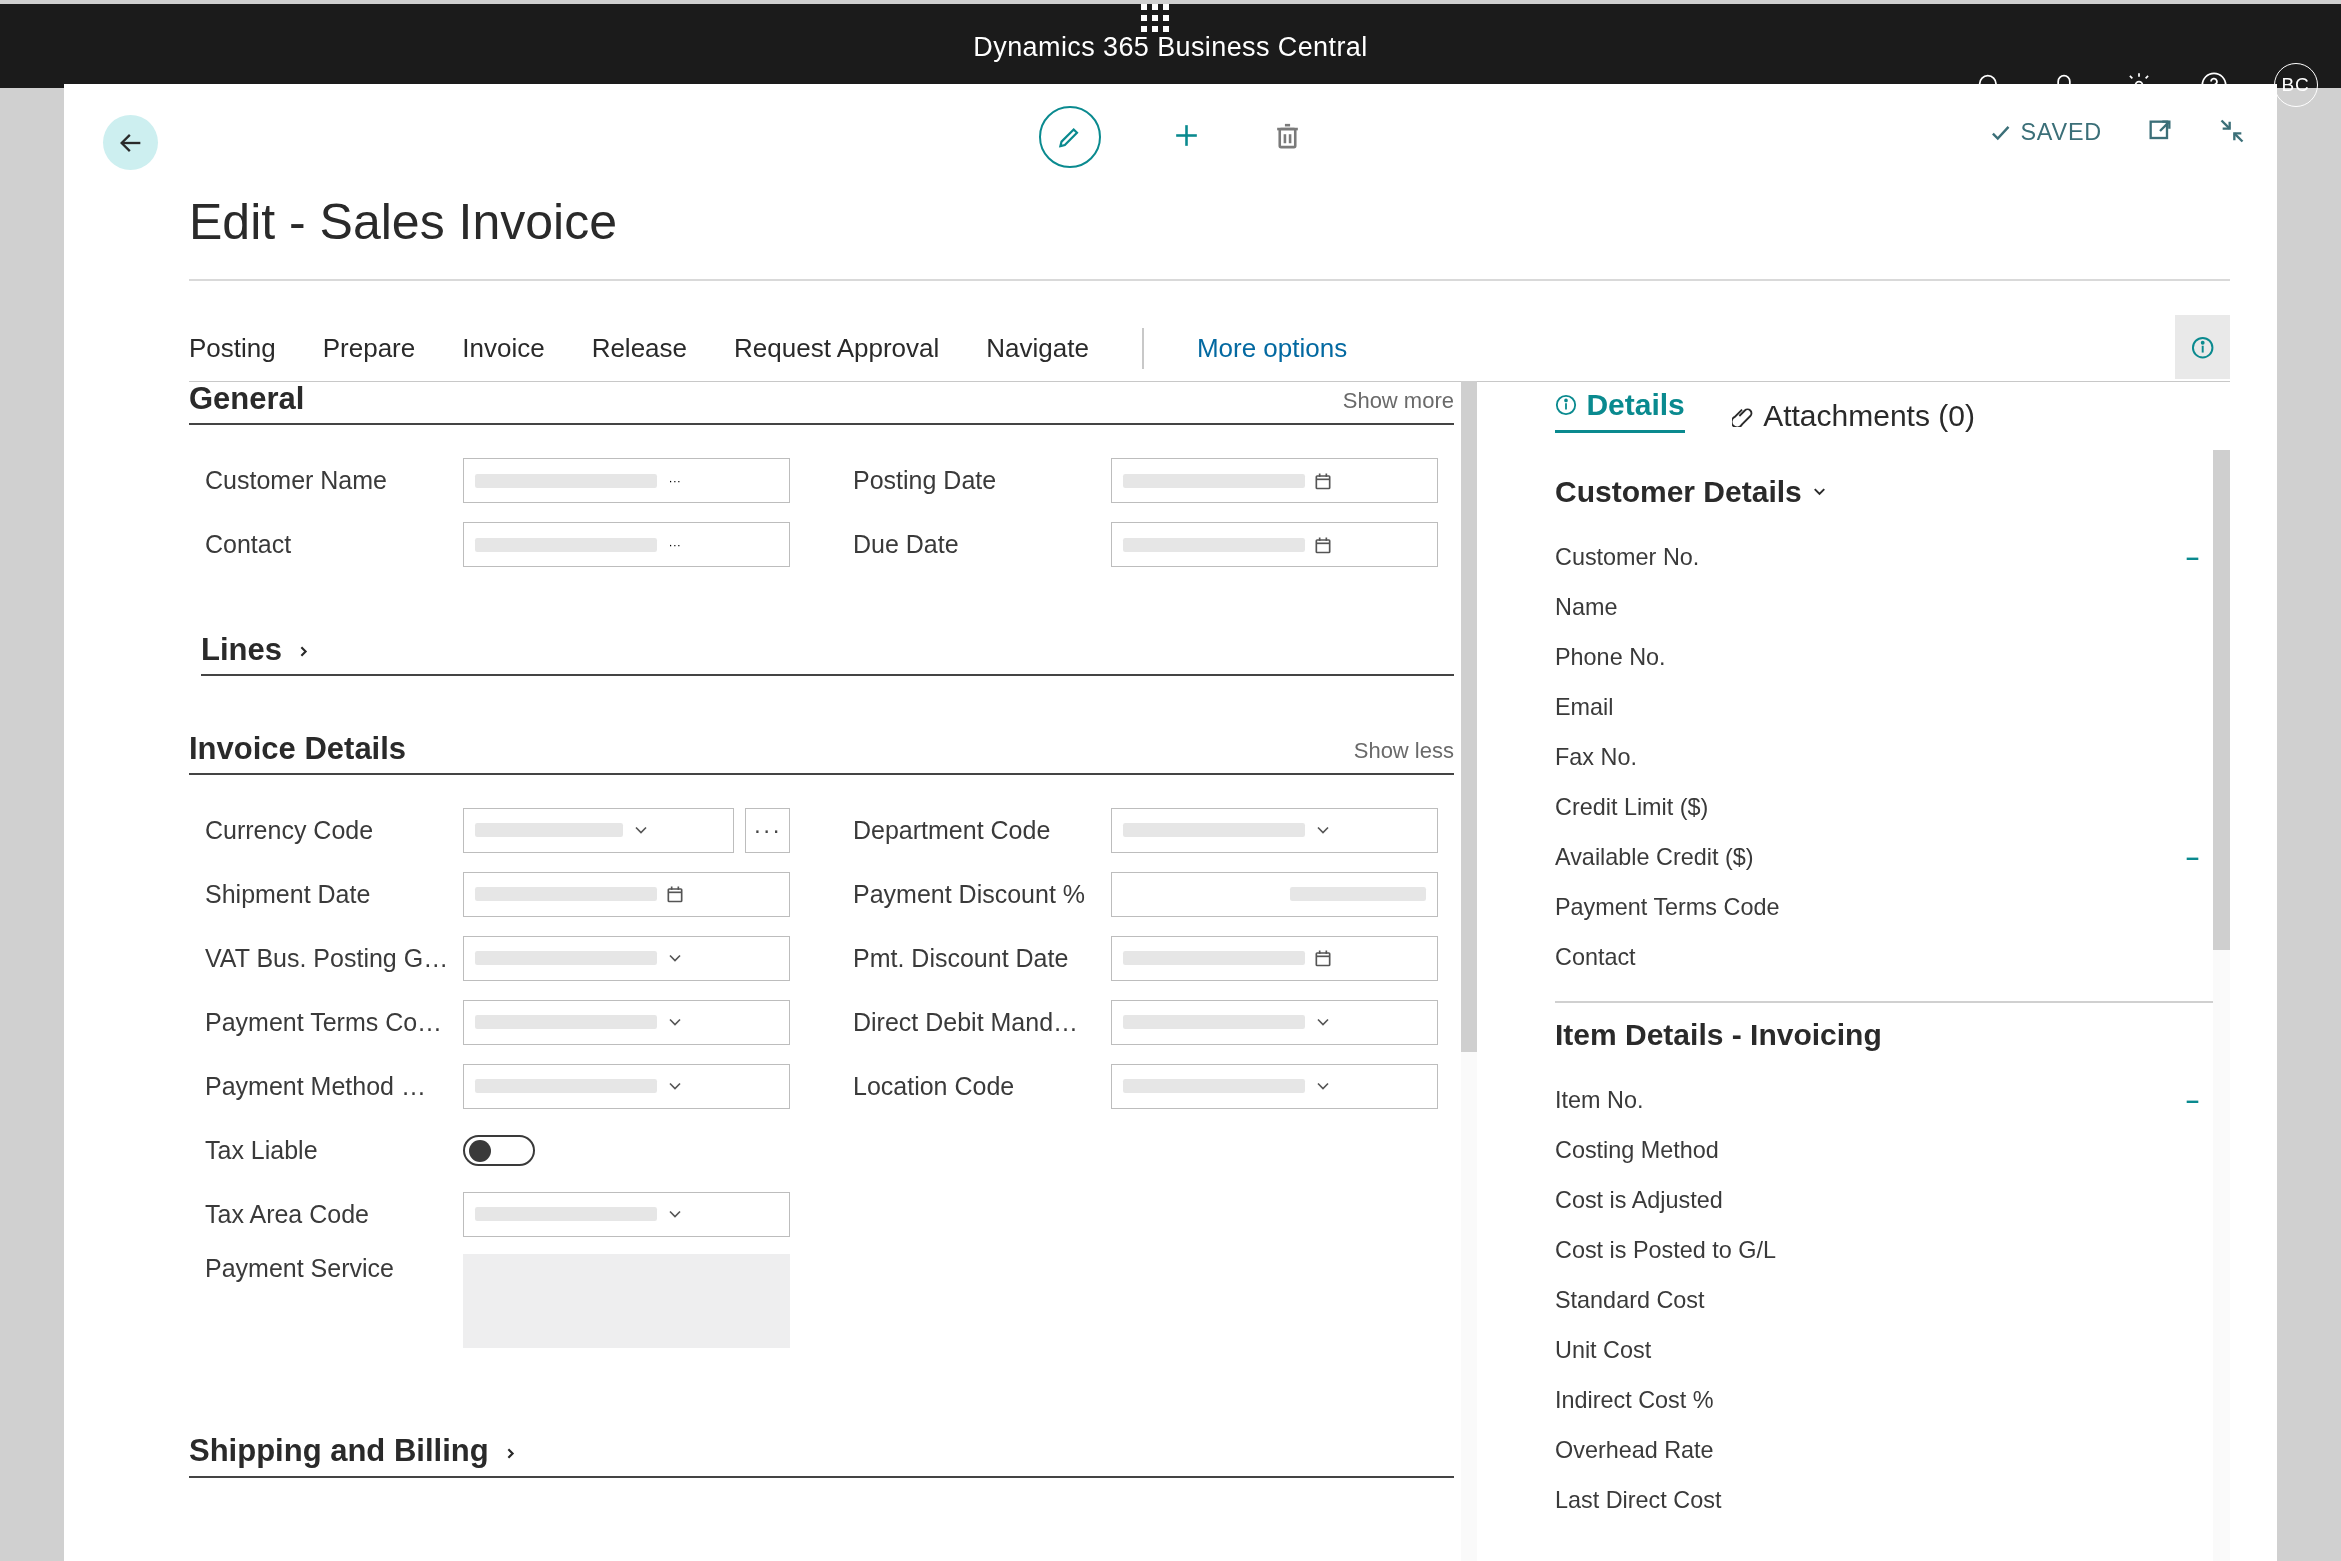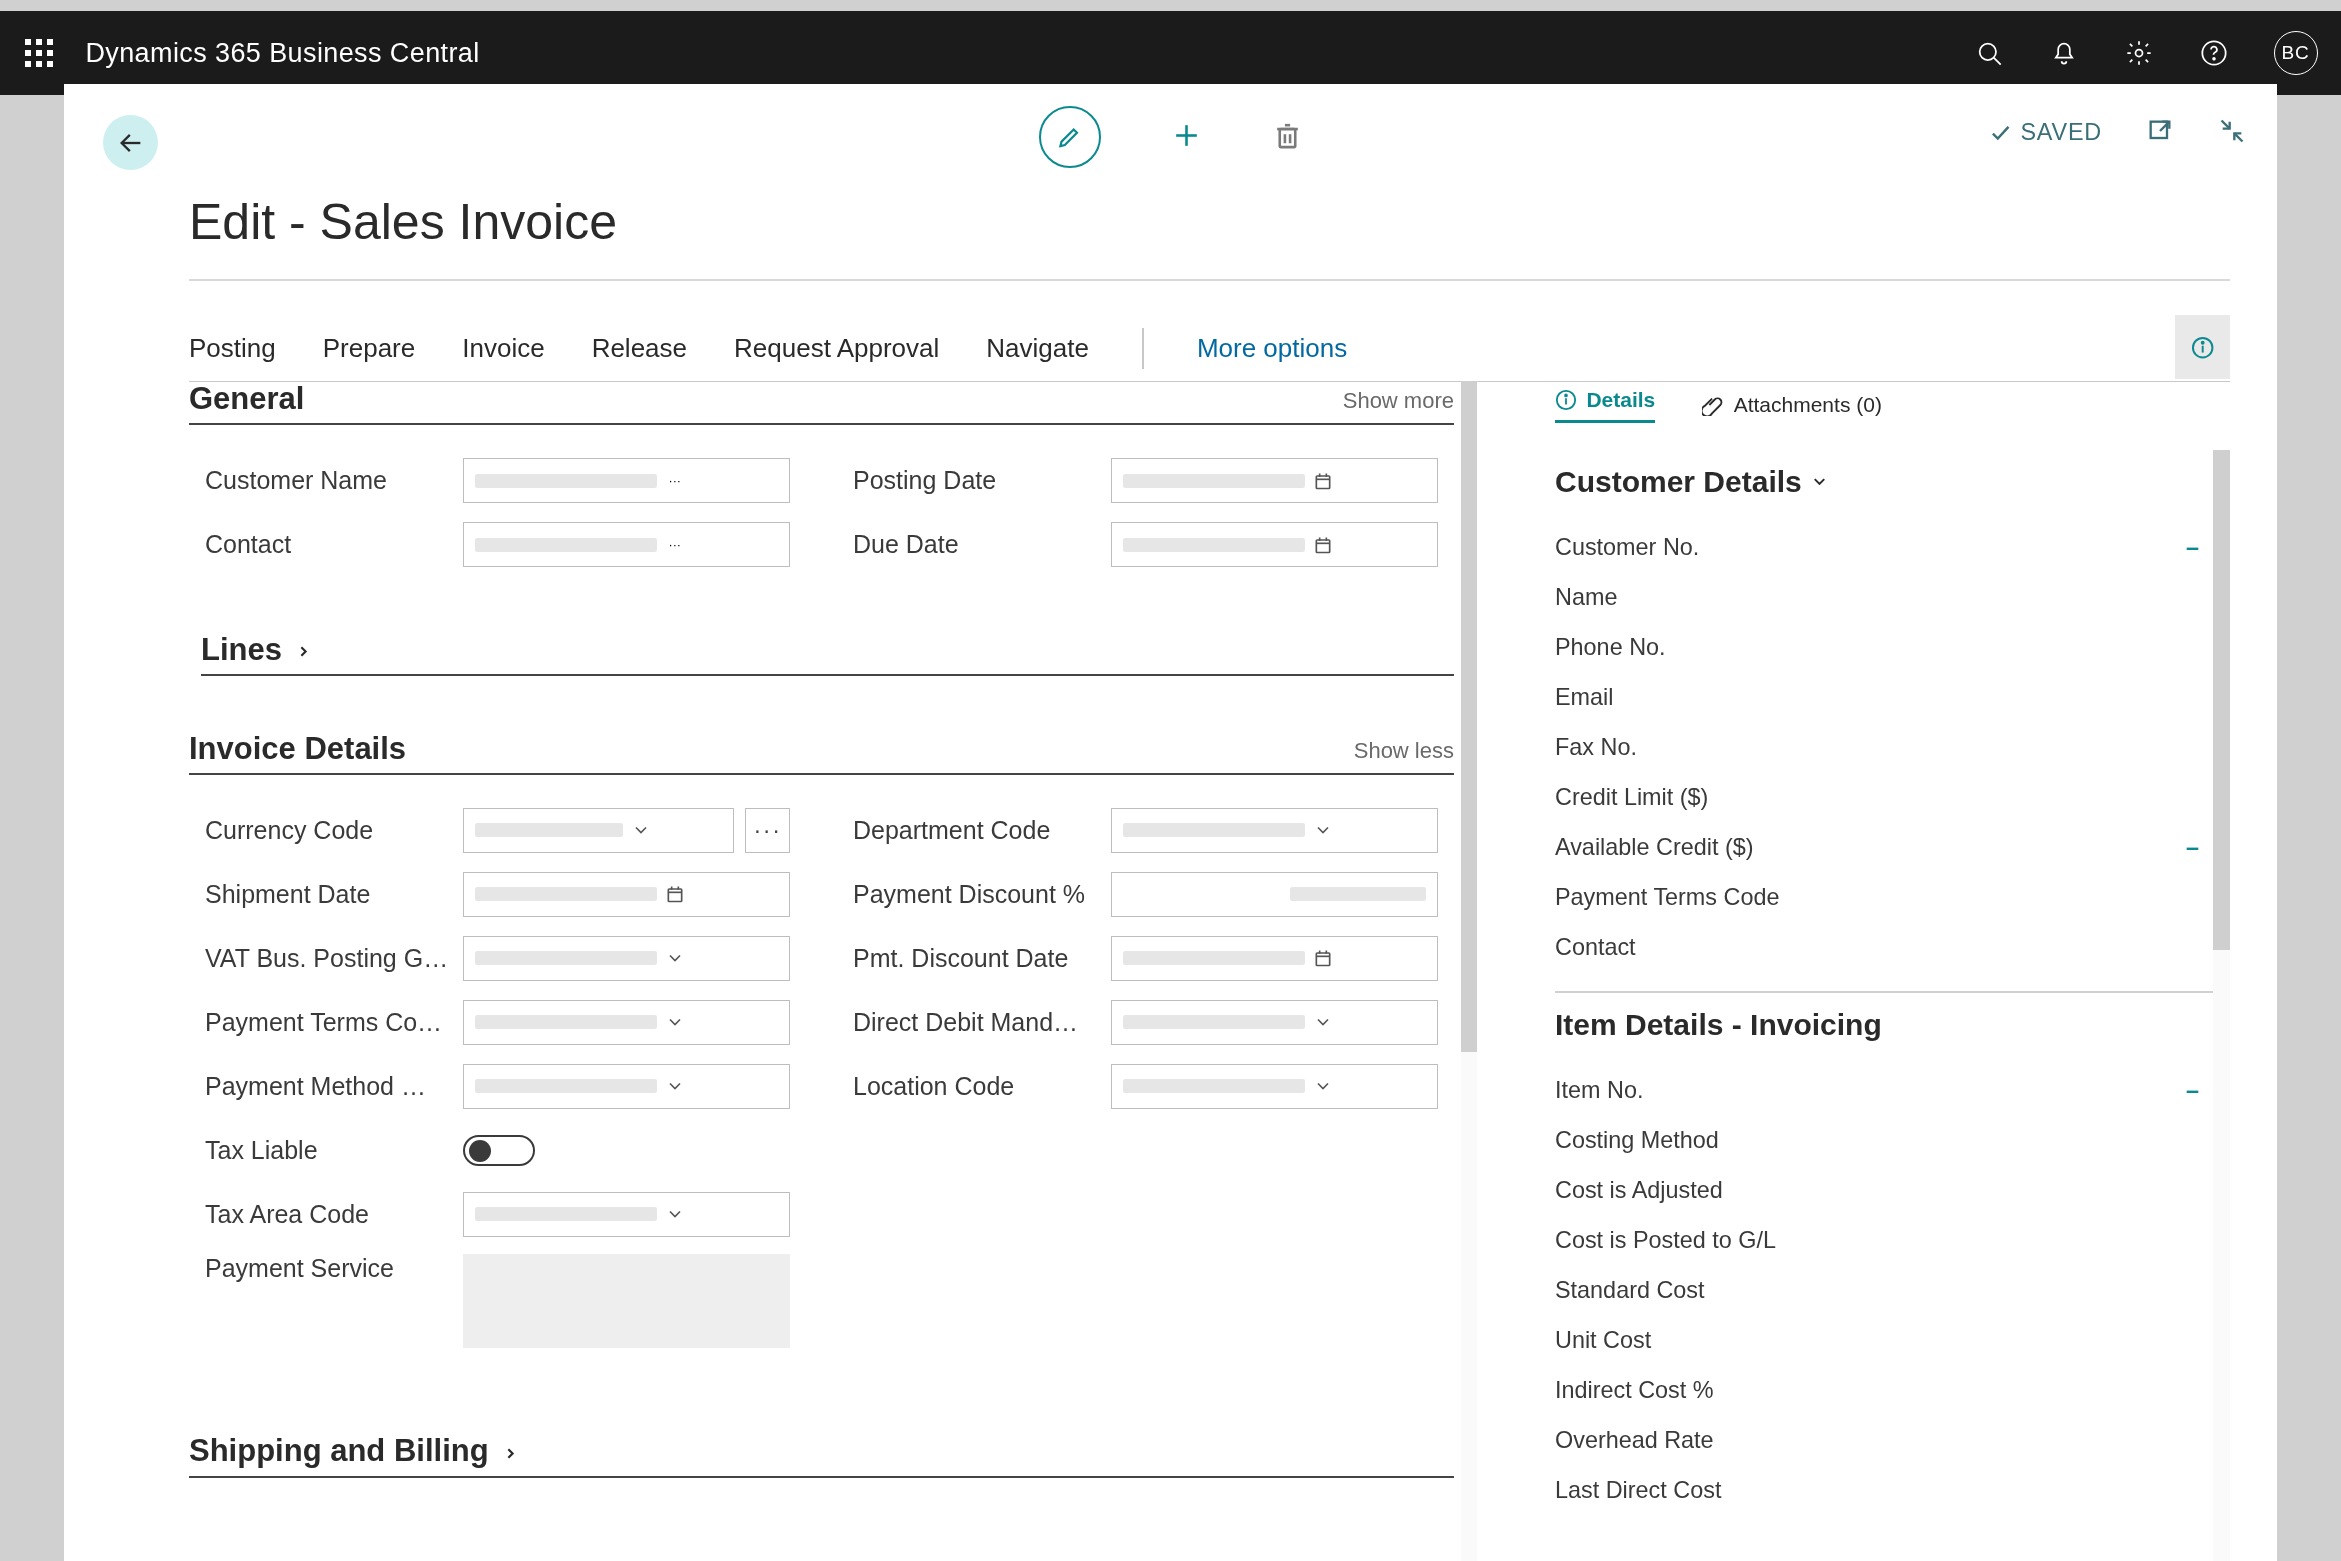--- a/index.html
+++ b/index.html
@@ -1,22 +1,23 @@
 <!DOCTYPE html>
 <html style="font-size:12.5px"><head>
 <meta charset="utf-8">
 <style>
   * { box-sizing: border-box; margin: 0; padding: 0; font-family: "Segoe UI", Arial, sans-serif; }
   html, body { width: 2342px; height: 1561px; background: #d0d0d0; overflow: hidden; }
 
   
   .topbar {
-    position: absolute; top:11px; left:0; right:0; height:84px;
+    position: absolute; top:4px; left:0; right:0; height:84px;
     background:#1b1b1b; color:#fff; display:flex; align-items:center;
     padding:0 23.4px;
+    flex-direction:column;
   }
   .waffle {
     width:31px; height:31px; display:grid;
     grid-template-columns:repeat(3,6.2px); grid-template-rows:repeat(3,6.2px);
     gap:4.7px; align-content:center; justify-content:center; margin-right:31px;
     cursor:pointer;
   }
   .waffle span { background:#fff; width:6.2px; height:6.2px; }
   .brand { font-size:27px; font-weight:400; letter-spacing:0.4px; }
   .topbar-right { margin-left:auto; display:flex; align-items:center; gap:44px; }
@@ -154,21 +155,21 @@
   }
   .toggle .knob {
     position:absolute; left:3.9px; top:3.1px; width:22px; height:22px; border-radius:50%; background:#3a3a3a;
   }
   .blank-box { height:94px; border:none; background:#eeeeef; flex:1; }
 
   .two-col { display:flex; gap:47px; flex-wrap:wrap; }
   .col { width:601px; }
 
   
-  .fb-tabs { display:flex; align-items:center; gap:47px; font-size:21px; padding-bottom:11px; }
+  .fb-tabs { display:flex; align-items:flex-end; gap:47px; font-size:30px; padding-bottom:11px; }
   .fb-tab { display:flex; align-items:center; gap:9.4px; cursor:pointer; color:#2a2a2a; }
   .fb-tab.active { color:#0a8a8f; font-weight:600; border-bottom:3.1px solid #0a8a8f; padding-bottom:7.8px; }
   .fb-tab svg { width:22px; height:22px; stroke:currentColor; fill:none; stroke-width:2; }
   .fb-section-title {
     font-size:30px; font-weight:600; color:#2a2a2a; margin-top:31px; display:flex; align-items:center; gap:7.8px;
   }
   .fb-section-title svg { width:19px; height:19px; stroke:#2a2a2a; fill:none; stroke-width:2.5; }
   .fb-row { display:flex; justify-content:space-between; align-items:center; height:50px; font-size:23.4px; color:#3a3a3a;}
   .fb-row .val { color:#0a8a8f; font-weight:600; }
   .fb-hr { height:1.6px; background:#d0d0d0; margin:19px 0 7.8px; }

